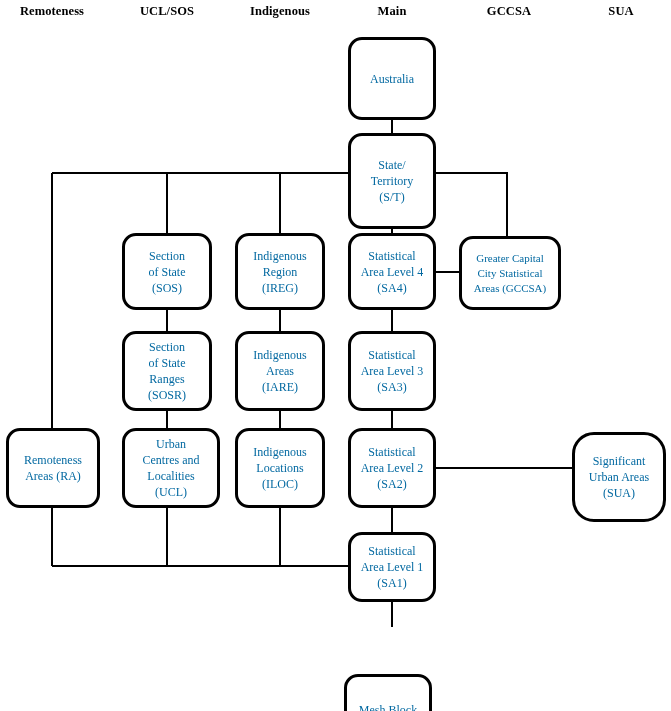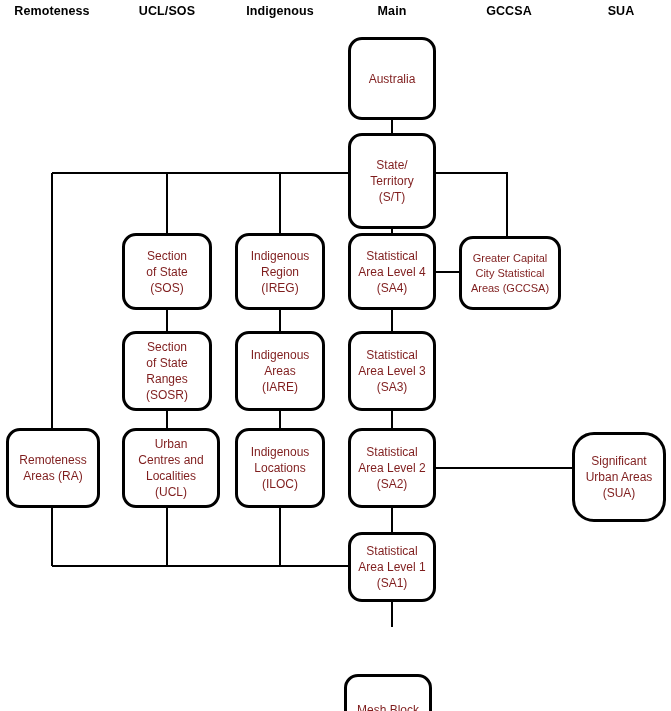--- a/index.html
+++ b/index.html
@@ -5,21 +5,21 @@
   html, body {
     margin: 0;
     padding: 0;
     background: #ffffff;
   }
   #canvas {
     position: relative;
     width: 671px;
     height: 711px;
     background: #ffffff;
-    font-family: Liberation Sans, sans-serif;
+    font-family: Liberation Serif, serif;
     overflow: hidden;
   }
   .col-header {
     position: absolute;
     font-size: 12.5px;
     font-weight: bold;
     color: #000000;
     text-align: center;
     white-space: nowrap;
     transform: translateX(-50%);
@@ -38,21 +38,21 @@
     box-sizing: border-box;
     border: 3px solid #000000;
     border-radius: 14px;
     background: #ffffff;
     display: flex;
     align-items: center;
     justify-content: center;
     text-align: center;
     font-size: 12px;
     line-height: 16px;
-    color: #7f1d1d;
+    color: #0369a1;
     padding: 19px 4px;
     white-space: pre-line;
     z-index: 2;
   }
   .node.small {
     font-size: 11px;
     line-height: 15px;
   }
 </style>
 </head>

